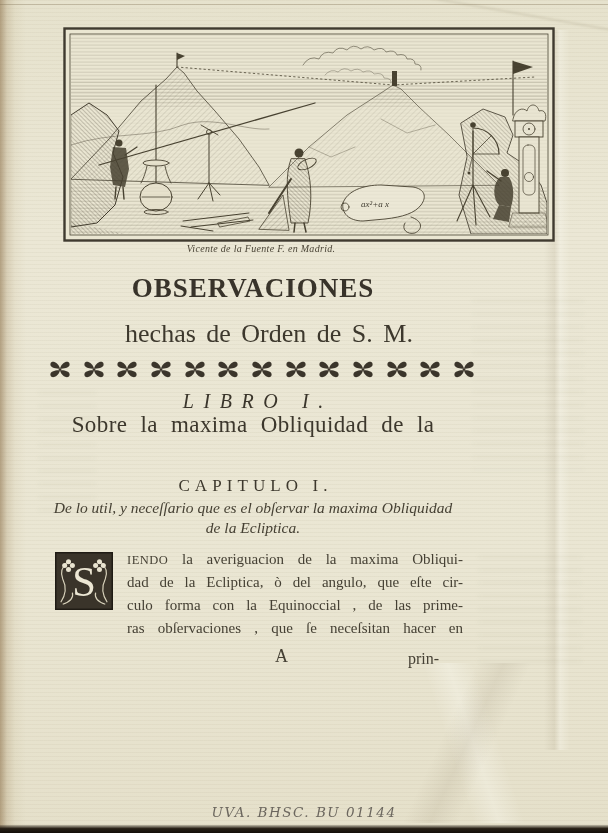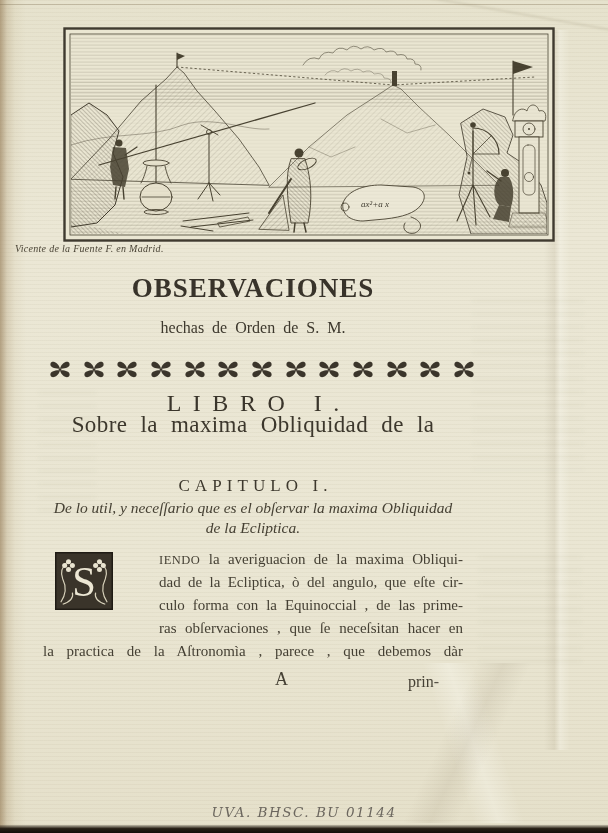--- a/index.html
+++ b/index.html
@@ -28,41 +28,41 @@
     background:repeating-linear-gradient(180deg, rgba(128,134,102,.16) 0 2px, rgba(0,0,0,0) 2px 13px);}
   .g1{left:472px;top:300px;width:112px;height:170px;}
   .g2{left:38px;top:392px;width:58px;height:130px;}
   .g3{left:478px;top:556px;width:104px;height:110px;}
   .bottom-strip{left:0;bottom:0;width:608px;height:8px;
     background:linear-gradient(180deg,#4c4133 0,#27201735 0,#261e14 45%,#130e09 100%);}
 
   
   .engraving{left:15px;top:27px;width:492px;height:216px;margin-left:48px;}
   .engraving svg{display:block;}
-  .engraving-signature{left:15px;top:243px;width:492px;text-align:left;padding-right:4px;
+  .engraving-signature{left:15px;top:243px;width:492px;text-align:center;padding-right:4px;
     font-style:italic;font-size:10px;color:#4a4436;letter-spacing:.3px;}
 
   
   .title1{left:43px;top:257px;width:420px;font-size:27px;font-weight:700;letter-spacing:1px;color:#38332a;margin-top:16px;}
   .title2{left:43px;top:297px;width:420px;font-size:20px;font-weight:700;letter-spacing:1px;color:#3a352b;}
-  .title3{left:43px;top:319px;width:420px;font-size:16px;word-spacing:4px;color:#3d382d;}
+  .title3{left:59px;top:319px;width:420px;font-size:26px;word-spacing:4px;color:#3d382d;}
 
   .ornament-row{left:48px;top:357px;width:428px;height:24px;display:flex;justify-content:space-between;align-items:center;}
 
-  .libro{left:43px;top:390px;width:420px;font-size:24px;letter-spacing:.48em;text-indent:.48em;color:#3a352b;}
+  .libro{left:43px;top:390px;width:420px;font-size:20px;letter-spacing:.48em;text-indent:.48em;color:#3a352b;font-style:italic;}
   .subject1{left:43px;top:412px;width:420px;font-size:23px;word-spacing:7px;letter-spacing:.4px;color:#3c372c;}
   .subject2{left:43px;top:440px;width:420px;font-size:23px;color:#3c372c;}
   .capitulo{left:43px;top:476px;width:420px;font-size:17px;letter-spacing:.3em;text-indent:.3em;color:#3d382d;}
   .desc{left:43px;top:497px;width:420px;font-style:italic;font-size:15.5px;line-height:21px;color:#46413４;color:#464134;}
   .desc2{left:43px;top:519px;width:420px;font-style:italic;font-size:15.5px;color:#464134;}
 
   
   .bodypar{left:43px;top:548px;width:420px;font-size:15px;line-height:23px;color:#45403４;color:#454034;}
   .bodypar .bl{height:23px;text-align:justify;text-align-last:justify;}
-  .bodypar .ind{margin-left:116px;}
+  .bodypar .ind{margin-left:84px;}
   .smallcaps{font-size:12.5px;letter-spacing:.5px;}
   .dropcap-block{position:absolute;left:12px;top:4px;width:58px;height:58px;}
   .catchrow{position:relative;height:24px;margin-top:5px;}
   .sig-mark{position:absolute;left:232px;top:0;font-size:18px;color:#454034;}
   .catchword{position:absolute;right:24px;top:2px;font-size:16px;color:#454034;}
 
   .stamp{left:0;top:804px;width:608px;text-align:center;font-style:italic;
     font-size:13.5px;letter-spacing:1.5px;color:#6b665e;font-family:"DejaVu Serif","Liberation Serif",serif;}
 </style>
 </head>
@@ -335,21 +335,20 @@
             <circle cx="50" cy="14" r="2.6"></circle>
             <circle cx="46" cy="18" r="2.6"></circle>
         </g>
         <text x="30" y="46" text-anchor="middle" font-size="44" font-family="Liberation Serif, DejaVu Serif, serif" fill="#ece7d4">S</text>
       </svg>
     </div>
     <div class="bl ind"><span class="smallcaps">IENDO</span><span> la averiguacion de la maxima Obliqui-</span></div>
     <div class="bl ind">dad de la Ecliptica, ò del angulo, que eſte cir-</div>
     <div class="bl ind">culo forma con la Equinoccial , de las prime-</div>
     <div class="bl ind">ras obſervaciones , que ſe neceſsitan hacer en</div>
-    <div class="bl">la practica de la Aſtronomìa , parece , que debemos dàr</div>
     <div class="catchrow">
       <span class="sig-mark">A</span>
       <span class="catchword">prin-</span>
     </div>
   </div>
 
   <div class="abs stamp">UVA. BHSC. BU 01144</div>
 
   <div class="abs wrinkle-br"></div>
   <div class="abs bottom-strip"></div>

